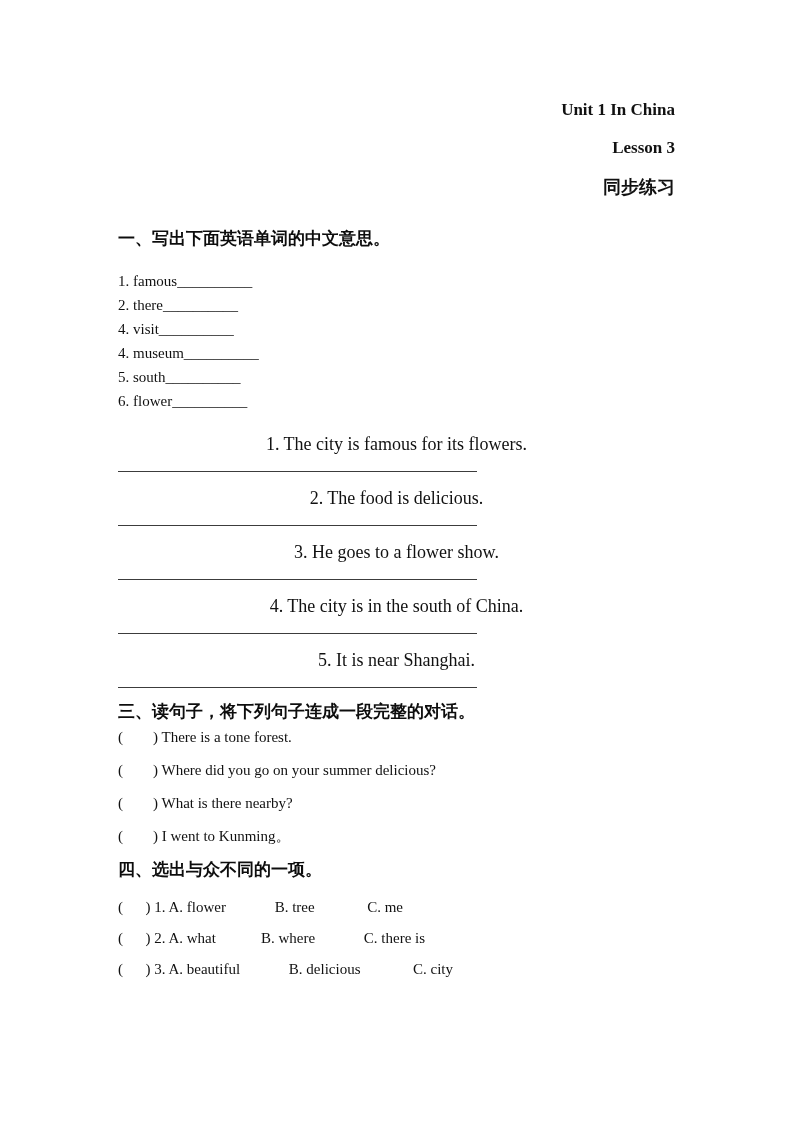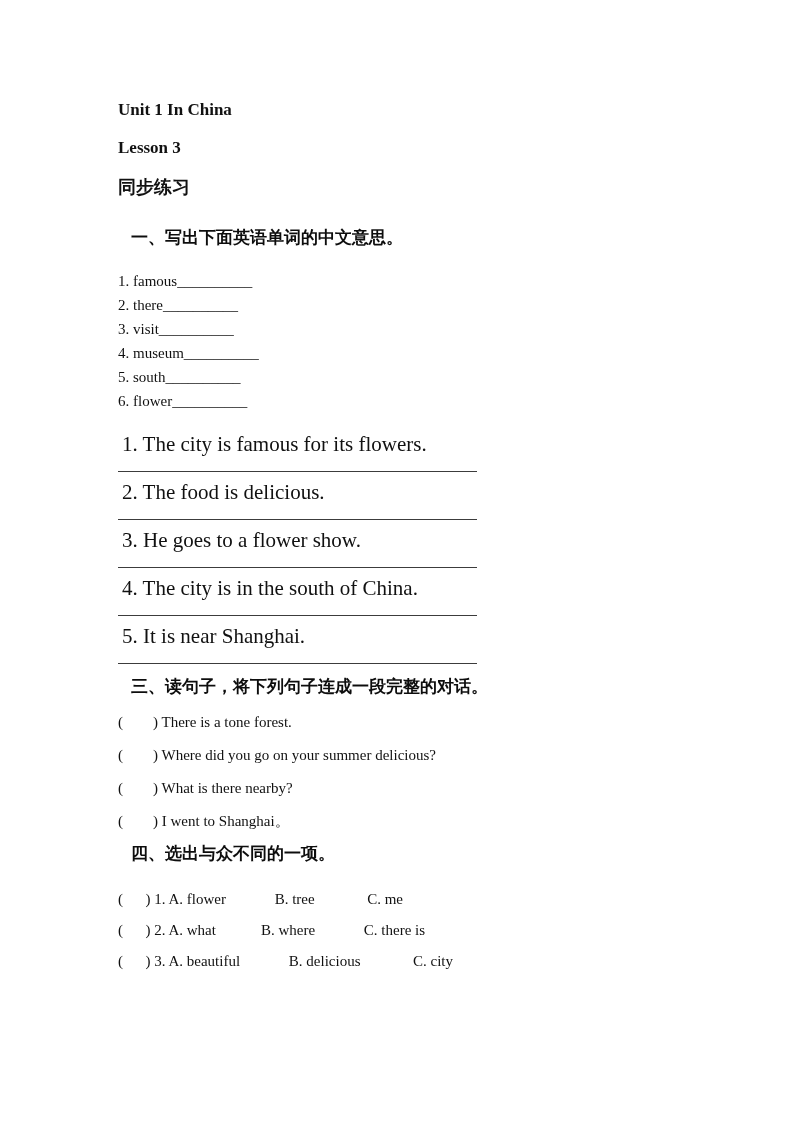--- a/index.html
+++ b/index.html
@@ -7,21 +7,21 @@
     position: relative;
     width: 793px;
     height: 1122px;
     background: #ffffff;
     color: #111111;
     font-family: "Liberation Serif", serif;
     box-sizing: border-box;
     padding: 100px 118px 0 118px;
     overflow: hidden;
   }
-  header { text-align: left; }
+  header { text-align: right; }
   .title-en {
     font-size: 17px;
     font-weight: bold;
     margin: 0;
     line-height: 20px;
     font-family: "Liberation Serif", serif;
   }
   .title-lesson {
     font-size: 17px;
     font-weight: bold;
@@ -30,45 +30,46 @@
     font-family: "Liberation Serif", serif;
   }
   .title-cn {
     font-size: 18px;
     font-weight: bold;
     margin: 18px 0 0 0;
     line-height: 22px;
     font-family: "Liberation Sans", sans-serif;
   }
   h3.sec-heading {
-    font-family: Liberation Mono, monospace;
+    font-family: Liberation Serif, serif;
     font-size: 17px;
     font-weight: bold;
     line-height: 22px;
-    margin: 13px;
+    margin: 0;
     color: #0d0d0d;
   }
   #sec1-heading { margin-top: 30px; }
   #sec2-heading { margin-top: 4px; }
   #sec3-heading { margin-top: 13px; }
   #sec4-heading { margin-top: 3px; }
 
   .word-item {
     font-size: 15px;
     line-height: 24px;
     margin: 0;
     white-space: pre;
   }
   .word-item:first-of-type { margin-top: 19px; }
 
   .sentence {
-    font-size: 21px;
+    font-size: 18px;
     line-height: 20px;
-    margin: 4px;
+    margin: 16px;
     white-space: pre;
+    text-align: center;
   }
   .sentence:first-of-type { margin-top: 21px; }
   .writing-line {
     width: 359px;
     height: 0;
     border-bottom: 1px solid #3c3c3c;
     margin: 17px 0 10px 0;
   }
 
   .dialog-item {
@@ -78,38 +79,38 @@
     white-space: pre;
   }
   .dialog-item:first-of-type { margin-top: 4px; }
 
   .mc-item {
     font-size: 15px;
     line-height: 20px;
     margin: 0 0 11px 0;
     white-space: pre;
   }
-  .mc-item:first-of-type { margin-top: 23px; }
+  .mc-item:first-of-type { margin-top: 16px; }
 </style>
 </head>
 <body>
 
 <div class="page">
 
   <header>
     <p class="title-en">Unit 1 In China</p>
     <p class="title-lesson">Lesson 3</p>
     <p class="title-cn">同步练习</p>
   </header>
 
   <section>
     <h3 class="sec-heading" id="sec1-heading">一、写出下面英语单词的中文意思。</h3>
     <p class="word-item">1. famous__________</p>
     <p class="word-item">2. there__________</p>
-    <p class="word-item">3. visit__________</p>
+    <p class="word-item">4. visit__________</p>
     <p class="word-item">4. museum__________</p>
     <p class="word-item">5. south__________</p>
     <p class="word-item">6. flower__________</p>
   </section>
 
   <section>
     <p class="sentence">1. The city is famous for its flowers.</p>
     <div class="writing-line"></div>
     <p class="sentence">2. The food is delicious.</p>
     <div class="writing-line"></div>
@@ -119,21 +120,21 @@
     <div class="writing-line"></div>
     <p class="sentence">5. It is near Shanghai.</p>
     <div class="writing-line"></div>
   </section>
 
   <section>
     <h3 class="sec-heading" id="sec3-heading">三、读句子，将下列句子连成一段完整的对话。</h3>
     <p class="dialog-item">(        ) There is a tone forest.</p>
     <p class="dialog-item">(        ) Where did you go on your summer delicious?</p>
     <p class="dialog-item">(        ) What is there nearby?</p>
-    <p class="dialog-item">(        ) I went to Shanghai。</p>
+    <p class="dialog-item">(        ) I went to Kunming。</p>
   </section>
 
   <section>
     <h3 class="sec-heading" id="sec4-heading">四、选出与众不同的一项。</h3>
     <p class="mc-item">(      ) 1. A. flower             B. tree              C. me</p>
     <p class="mc-item">(      ) 2. A. what            B. where             C. there is</p>
     <p class="mc-item">(      ) 3. A. beautiful             B. delicious              C. city</p>
   </section>
 
 </div>

